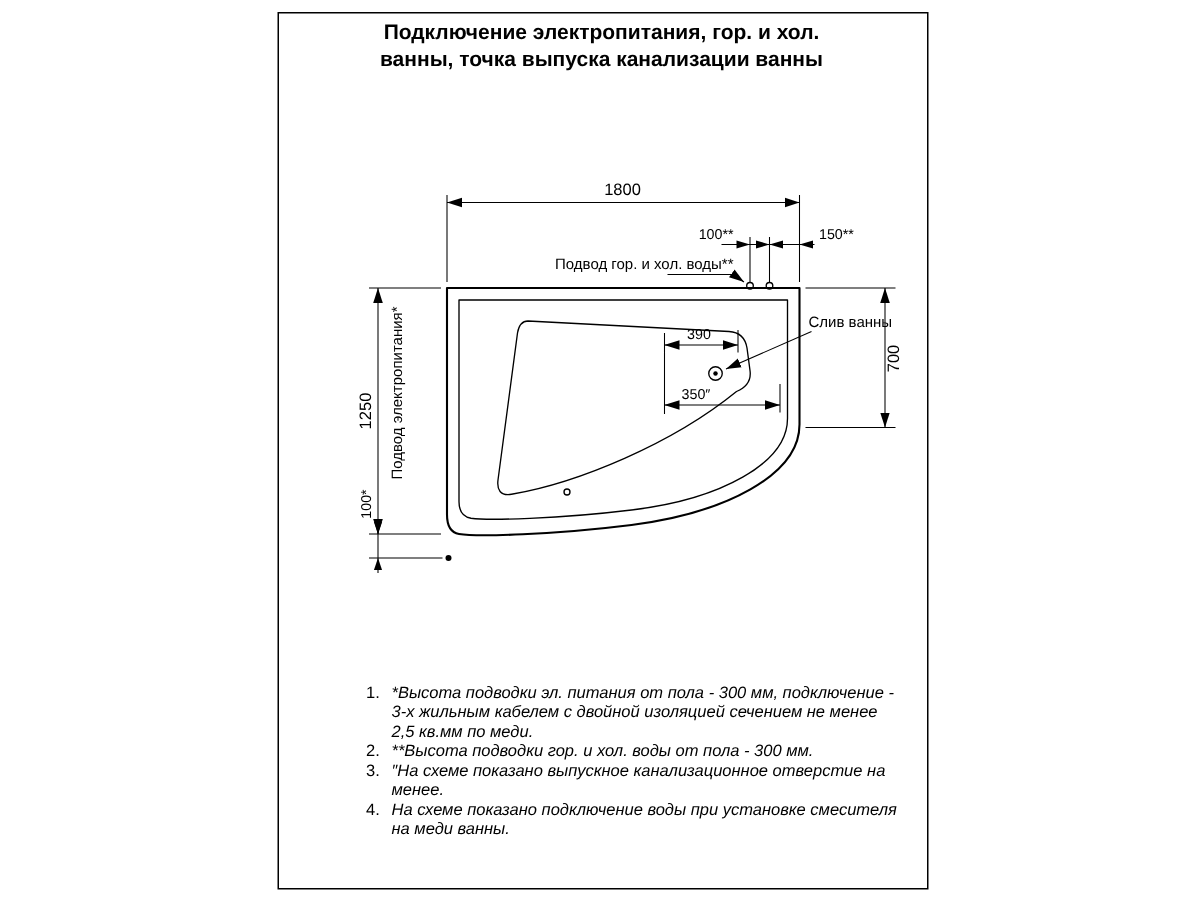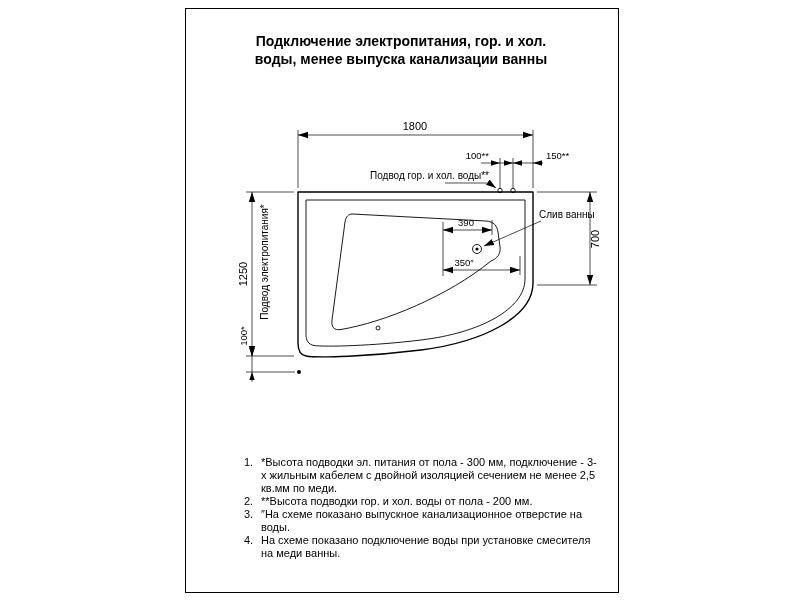--- a/index.html
+++ b/index.html
@@ -1,43 +1,43 @@
 <!DOCTYPE html>
 <html><head>
 <meta charset="utf-8">
 <style>
   html,body{margin:0;padding:0;background:#fff;width:800px;height:600px;overflow:hidden;
     font-family:"Liberation Sans", sans-serif;color:#000;}
   .sheet{position:absolute;left:185px;top:8px;width:432px;height:583px;border:1px solid #000;background:#fff;}
-  .title-block{position:absolute;left:185px;top:32px;width:432px;text-align:center;
+  .title-block{position:absolute;left:185px;top:12px;width:432px;text-align:center;
     font-size:14px;font-weight:bold;line-height:18px;}
   .title-model{letter-spacing:2px;}
   svg.drawing{position:absolute;left:0;top:0;width:800px;height:600px;}
   .thick{stroke:#000;stroke-width:1.4;fill:none;stroke-linejoin:round;}
   .thin{stroke:#000;stroke-width:0.9;fill:none;stroke-linejoin:round;}
   .ext{stroke:#000;stroke-width:0.7;fill:none;}
   .dim{stroke:#000;stroke-width:0.7;fill:none;}
   .arrow{fill:#000;stroke:none;}
   text{fill:#000;font-family:"Liberation Sans", sans-serif;}
   .dt{font-size:11px;}
   .ds{font-size:9.5px;}
   .lbl{font-size:10px;}
   .notes{position:absolute;left:244px;top:456px;width:356px;font-size:11px;line-height:13px;}
   .note{display:flex;}
   .nmark{flex:none;width:17px;}
-  .ntext{flex:1;}
+  .ntext{flex:1;font-style:italic;}
 </style>
 </head>
 <body>
 
 <div class="sheet"></div>
 
 <div class="title-block">
   <div>Подключение электропитания, гор. и хол.</div>
-  <div>воды, менее выпуска канализации ванны</div>
+  <div>ванны, точка выпуска канализации ванны</div>
 </div>
 
 <svg class="drawing" viewBox="0 0 800 600">
   <defs>
     <marker id="arr" refX="10" refY="4" markerWidth="10" markerHeight="8" orient="auto-start-reverse" markerUnits="userSpaceOnUse">
       <path d="M0,0.8 L10,4 L0,7.2 Z" fill="#000"></path>
     </marker>
   </defs>
 
   <g>
@@ -92,23 +92,23 @@
   <text class="lbl" x="268" y="262" text-anchor="middle" transform="rotate(-90 268 262)">Подвод электропитания*</text>
 </svg>
 
 <div class="notes">
   <div class="note">
     <span class="nmark">1.</span>
     <span class="ntext">*Высота подводки эл. питания от пола - 300 мм, подключение - 3-х жильным кабелем с двойной изоляцией сечением не менее 2,5 кв.мм по меди.</span>
   </div>
   <div class="note">
     <span class="nmark">2.</span>
-    <span class="ntext">**Высота подводки гор. и хол. воды от пола - 200 мм.</span>
+    <span class="ntext">**Высота подводки гор. и хол. воды от пола - 300 мм.</span>
   </div>
   <div class="note">
     <span class="nmark">3.</span>
-    <span class="ntext">″На схеме показано выпускное канализационное отверстие на воды.</span>
+    <span class="ntext">″На схеме показано выпускное канализационное отверстие на менее.</span>
   </div>
   <div class="note">
     <span class="nmark">4.</span>
     <span class="ntext">На схеме показано подключение воды при установке смесителя на меди ванны.</span>
   </div>
 </div>
 
 </body></html>

